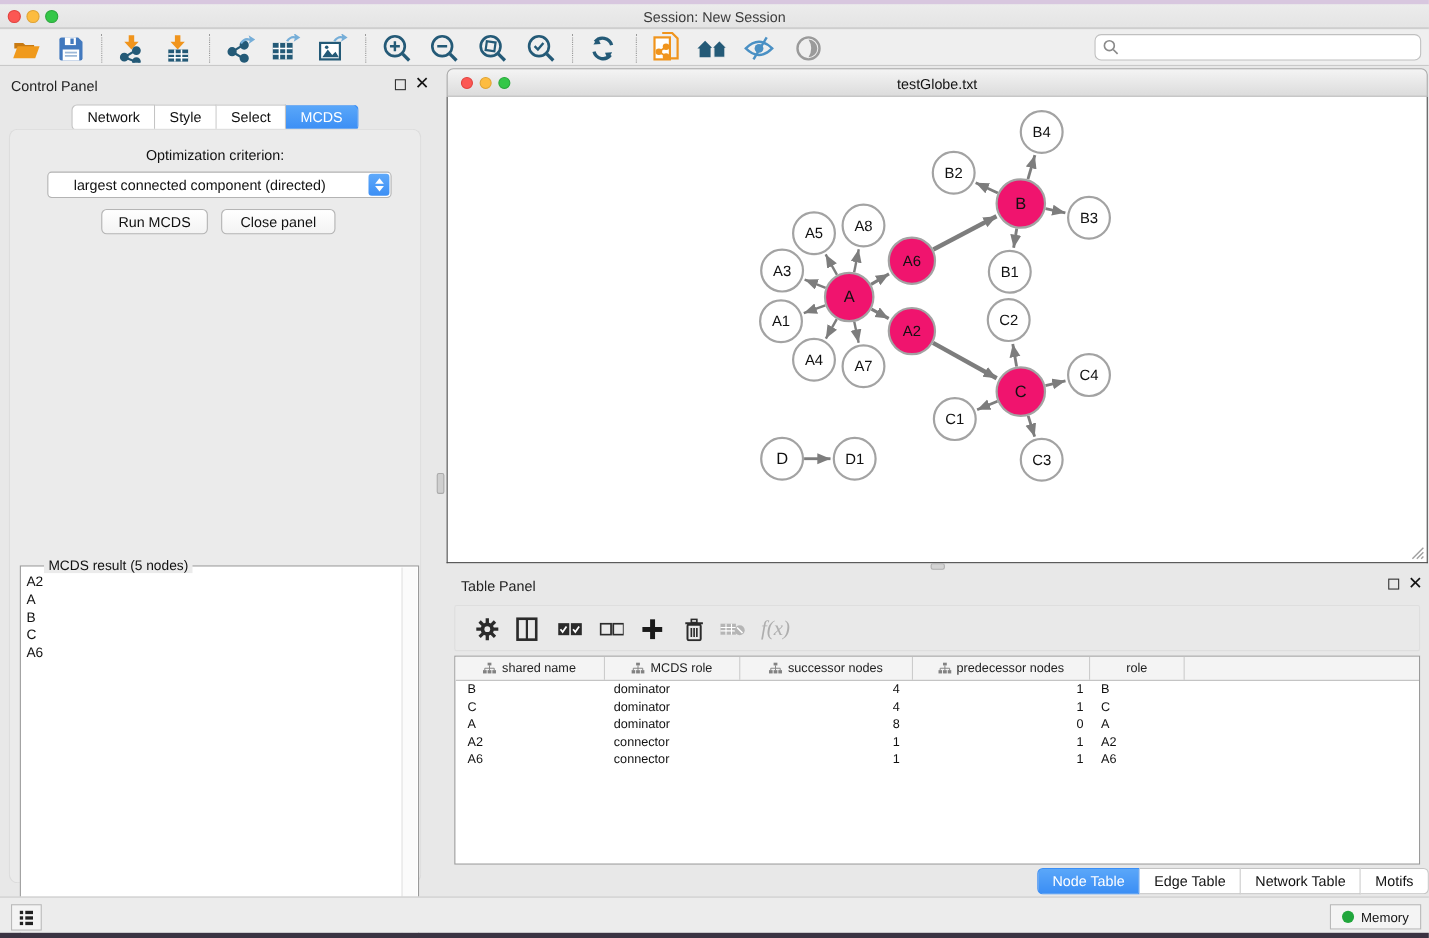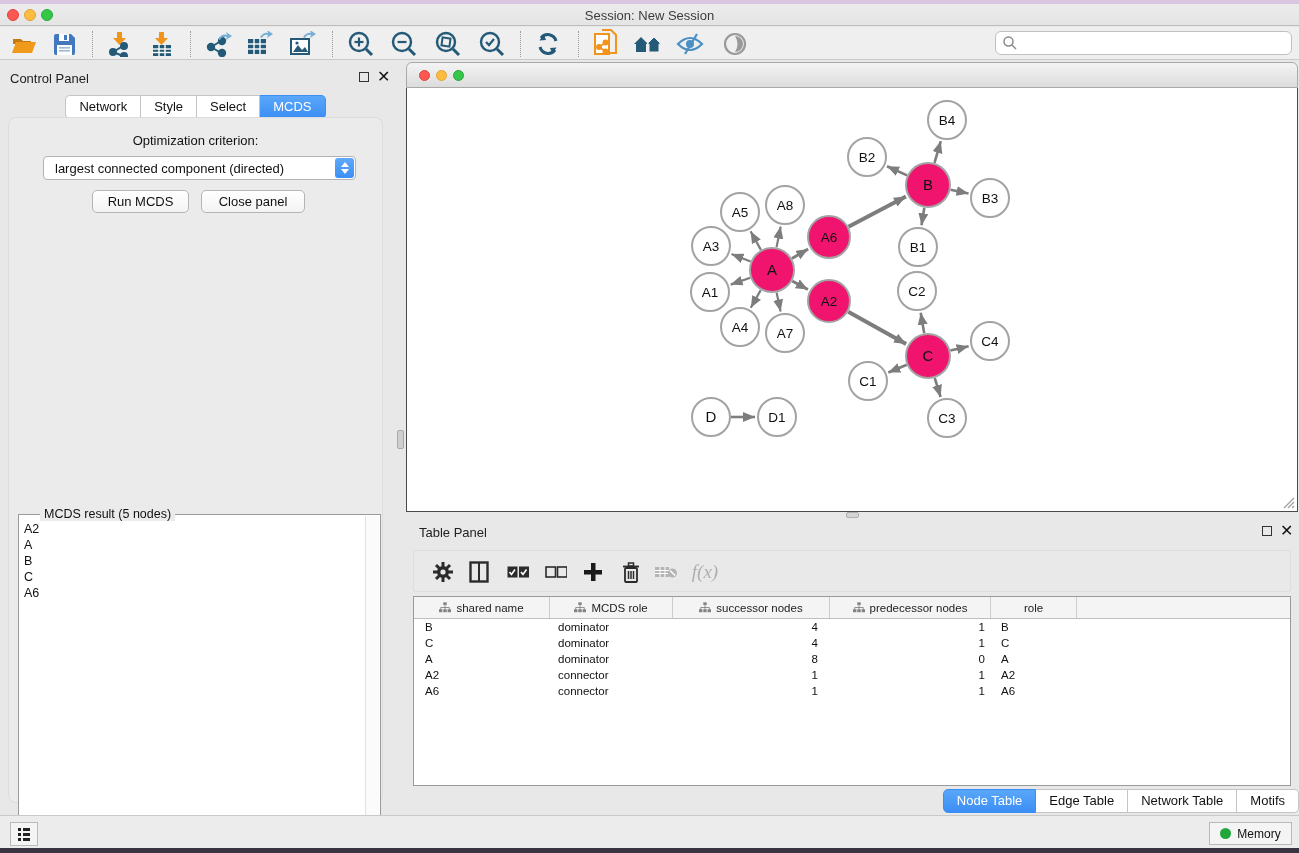--- a/index.html
+++ b/index.html
@@ -39,21 +39,21 @@
   .cptab:first-child, .btab:first-child { border-left:1px solid #c4c4c4;
     border-radius:5px 0 0 5px; }
   .cptab:last-child, .btab:last-child { border-radius:0 5px 5px 0; }
   .cptab.sel, .btab.sel { background:linear-gradient(#5aa7f9,#3b8ef5); color:#fff;
     border-color:#3b8ef5; }
   #cp-body { left:8px; top:55px; width:375px; height:686px; background:#ebebeb;
     border-radius:8px; box-shadow:0 0 0 1px #dcdcdc inset; }
   #opt-label { width:100%; text-align:center; top:16px; font-size:13px; color:#111; }
   #criterion { left:35px; top:39px; width:313px; height:24px; background:#fff;
     border:1px solid #b3b3b3; border-radius:4px; font-size:13px; color:#111;
-    display:flex; align-items:center; padding-left:11px; }
+    display:flex; align-items:center; padding-left:23px; }
   #criterion-stepper { position:absolute; right:1px; top:1px; width:19px; height:20px;
     background:linear-gradient(#5fa9fa,#3c8ff5); border-radius:3px; display:flex;
     flex-direction:column; align-items:center; justify-content:center; gap:2px; }
   .tri-up { width:0; height:0; border-left:4px solid transparent; border-right:4px solid transparent;
     border-bottom:5px solid #fff; }
   .tri-dn { width:0; height:0; border-left:4px solid transparent; border-right:4px solid transparent;
     border-top:5px solid #fff; }
   .cp-btn { position:absolute; top:73px; height:23px; background:linear-gradient(#fff,#f3f3f3);
     border:1px solid #b5b5b5; border-radius:5px; font-size:13px; color:#111;
     display:flex; align-items:center; justify-content:center; }
@@ -323,20 +323,21 @@
   </div>
 </div>
 
 <div id="cp-grabber" class="abs"></div>
 
 <div id="net-window" class="abs">
   <div id="net-titlebar" class="abs">
     <span class="abs light t-red"></span>
     <span class="abs light t-yellow"></span>
     <span class="abs light t-green"></span>
+    <div id="net-title" class="abs">testGlobe.txt</div>
   </div>
   <div id="net-body" class="abs">
     <svg id="graph" width="890" height="422" viewBox="0 0 890 422">
         <defs>
           <marker id="arr" markerUnits="userSpaceOnUse" markerWidth="13" markerHeight="11" refX="12" refY="5" orient="auto">
             <path d="M0 0 L12 5 L0 10 z" fill="#7D7D7D"></path>
           </marker>
         </defs>
         <line x1="343.3" y1="189.7" x2="323.7" y2="196.6" stroke="#7D7D7D" stroke-width="2.2" marker-end="url(#arr)"></line>
         <line x1="343.6" y1="173.6" x2="324.5" y2="166.1" stroke="#7D7D7D" stroke-width="2.2" marker-end="url(#arr)"></line>

